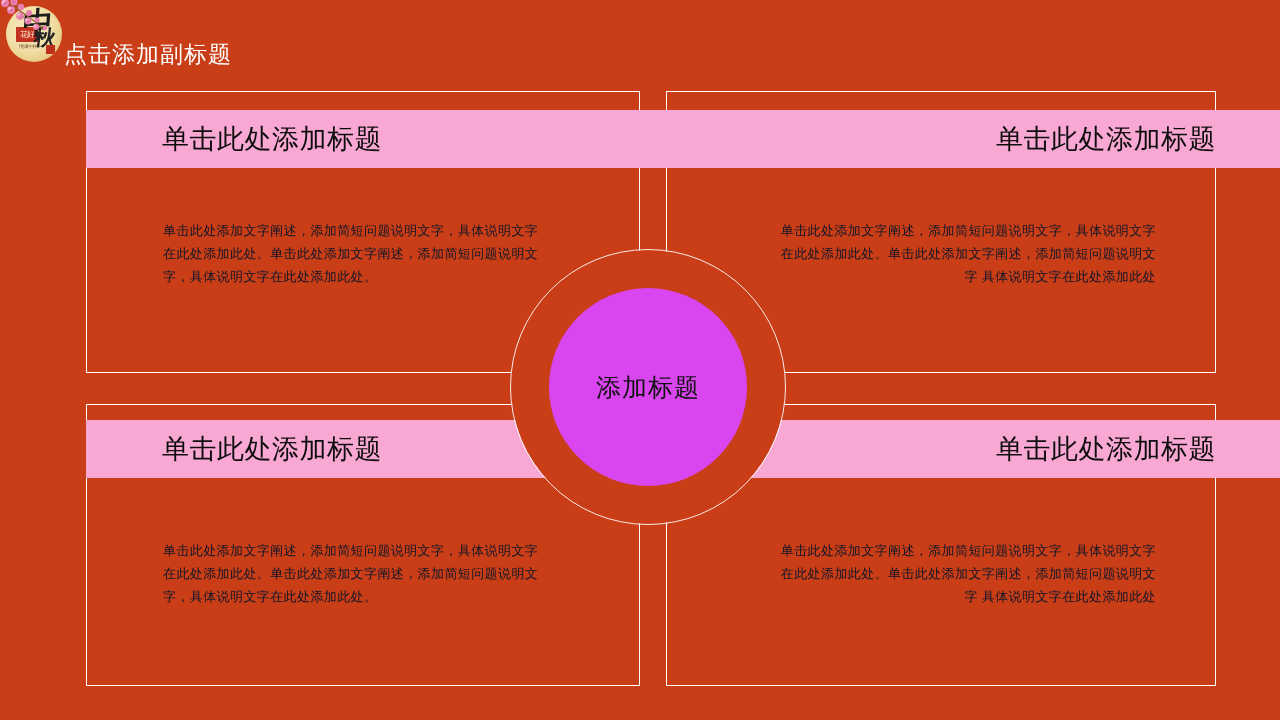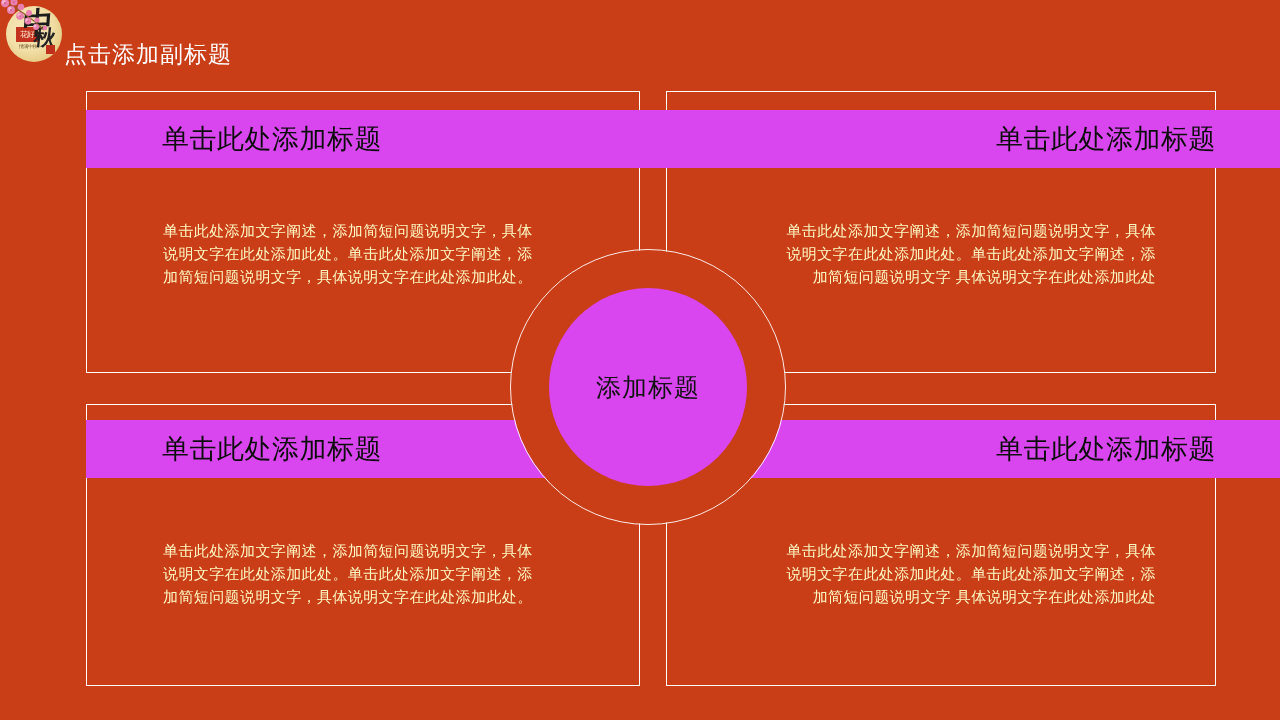--- a/index.html
+++ b/index.html
@@ -114,40 +114,40 @@
   
   .frame {
     position: absolute;
     border: 1px solid #ffffff;
     box-sizing: border-box;
     z-index: 5;
   }
   
   .band {
     position: absolute;
-    background: #d946ef;
+    background: #f9a8d4;
     z-index: 12;
     display: flex;
     align-items: center;
   }
   .band .band-title {
     font-size: 27px;
     color: #0d0d0d;
     white-space: nowrap;
     letter-spacing: 0.5px;
   }
   .band.left-al  { justify-content: flex-start; padding-left: 76px; }
   .band.right-al { justify-content: flex-end;   padding-right: 68px; }
 
   .body-text {
     position: absolute;
     z-index: 12;
-    font-size: 15px;
+    font-size: 13px;
     line-height: 23px;
-    color: #fef9c3;
+    color: #0f172a;
     letter-spacing: 0.4px;
   }
   .body-text.ta-left  { text-align: left; }
   .body-text.ta-right { text-align: right; }
 
   
   #ring-outline {
     position: absolute;
     left: 510px;
     top: 249px;

